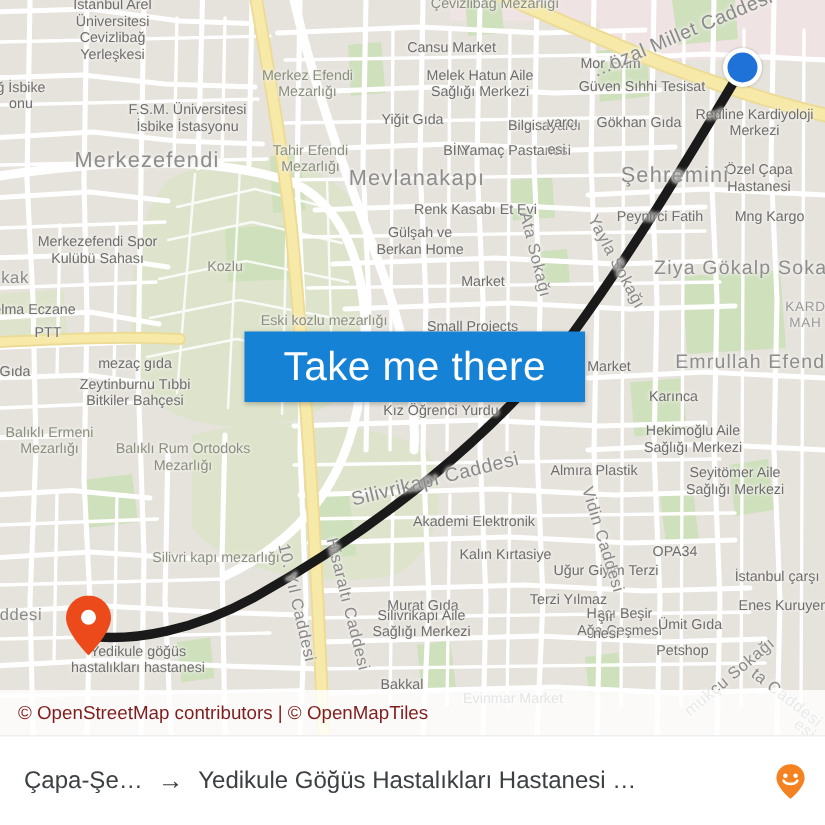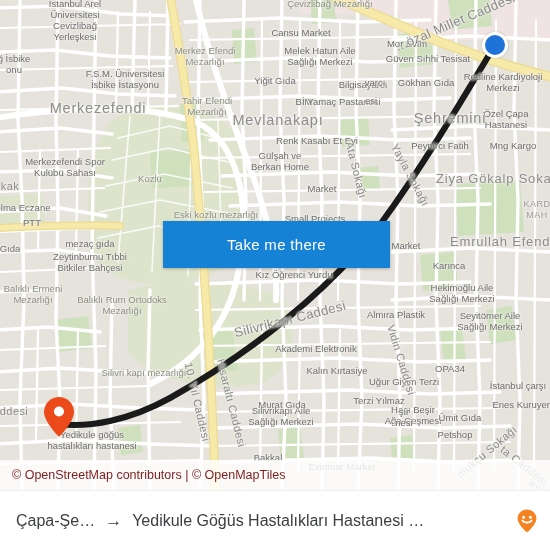--- a/index.html
+++ b/index.html
@@ -23,21 +23,21 @@
 
   
   #origin-marker{position:absolute;width:26px;height:26px;border-radius:50%;
       background:#1f72d8;border:3px solid #ffffff;box-sizing:border-box;
       left:482px;top:32px;box-shadow:0 0 2px rgba(0,0,0,.25);}
   #dest-marker{position:absolute;left:44px;top:397px;width:30px;height:40px;}
 
   
   #cta{position:absolute;left:163px;top:221px;width:227px;height:47px;
        background:#1582d6;display:flex;align-items:center;justify-content:center;
-       color:#fff;font-size:15px;letter-spacing:.3px;cursor:pointer;
+       color:#fff;font-size:27px;letter-spacing:.3px;cursor:pointer;
        box-shadow:0 1px 3px rgba(0,0,0,.25);}
 
   
   #attrib{position:absolute;left:0;top:460px;width:550px;height:30px;
       background:rgba(255,255,255,.82);display:flex;align-items:center;}
   #attrib span{font-size:12.5px;color:#7f1d1d;padding-left:12px;}
 
   
   #bottombar{position:absolute;left:0;top:490px;width:550px;height:60px;background:#fff;
      display:flex;align-items:center;border-top:1px solid #efefef;}

